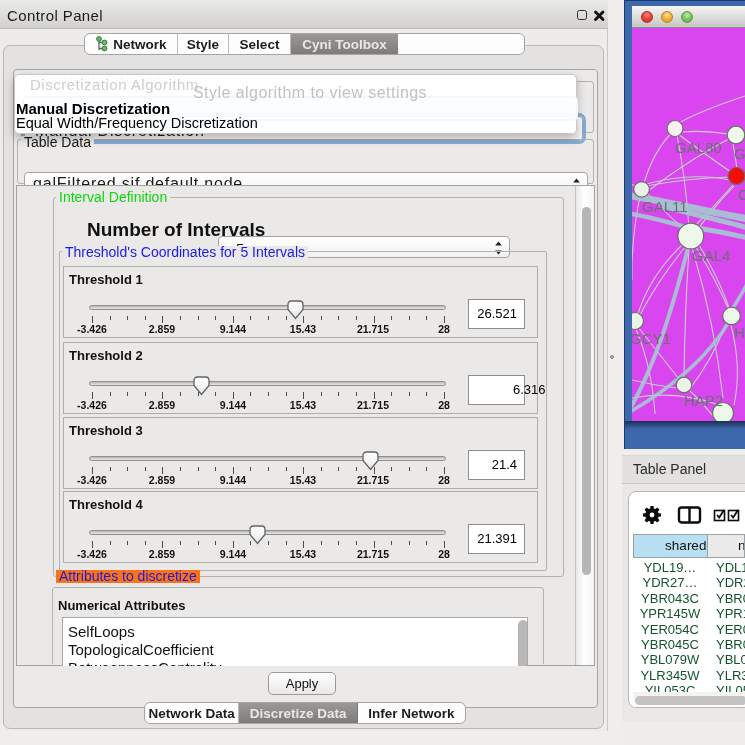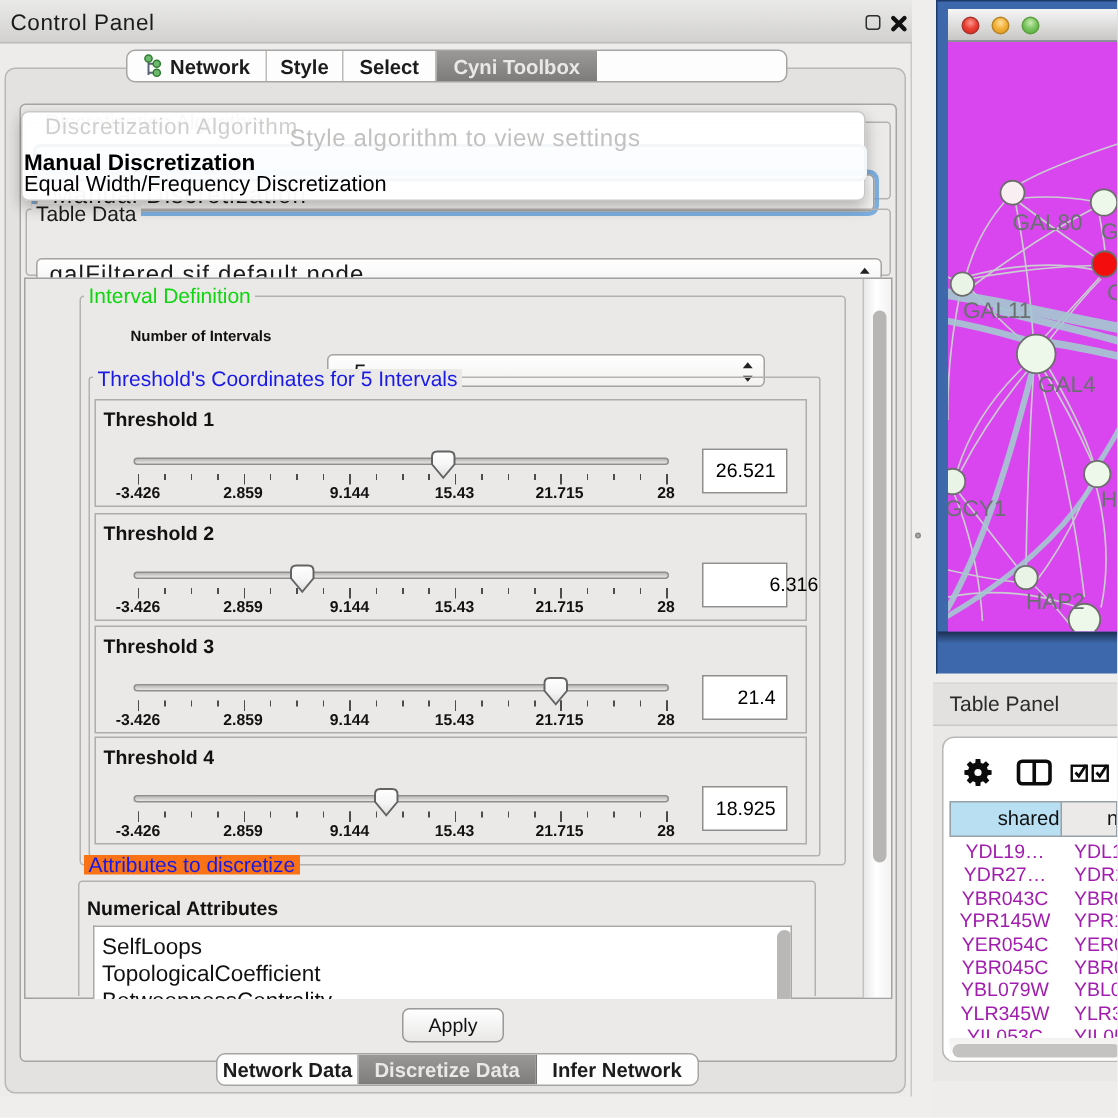--- a/index.html
+++ b/index.html
@@ -86,21 +86,21 @@
 
   <div class="abs" style="left:16px;top:185px;width:579px;height:481px;
        border:1px solid #a3a2a0;box-sizing:border-box;background:#ebe9e7;"></div>
 
   <div class="abs" style="left:575px;top:186px;width:19px;height:479px;
        background:linear-gradient(90deg,#e8e8e8,#ffffff 45%,#f2f2f2);border-left:1px solid #c4c3c1;box-sizing:border-box;"></div>
   <div class="abs" style="left:582px;top:207px;width:9px;height:368px;background:#b7b6b4;border-radius:4.5px;"></div>
 
   <div class="grp" style="left:53px;top:197px;width:509px;height:378px;"></div>
   <div class="glabel" style="left:56px;top:191px;color:#0fd60f;background:#ebe9e7;">Interval Definition</div>
-  <div class="abs" style="left:87px;top:219px;font-size:10px;font-weight:bold;color:#111;">Number of Intervals</div>
+  <div class="abs" style="left:87px;top:219px;font-size:19px;font-weight:bold;color:#111;">Number of Intervals</div>
   <div class="combo" style="left:218px;top:216px;width:292px;height:22px;">
     <div class="abs" style="left:17px;top:3px;font-size:15px;">5</div>
     <svg class="abs" style="right:6px;top:4px;" width="9" height="14">
       <path d="M4.5,0.5 L7.8,4.5 L1.2,4.5 Z" fill="#222"></path>
       <path d="M4.5,13.5 L7.8,9.5 L1.2,9.5 Z" fill="#222"></path>
     </svg>
   </div>
 
   <div class="grp" style="left:59px;top:251px;width:486px;height:318px;border-radius:2px;"></div>
   <div class="glabel" style="left:62px;top:246px;color:#1a1ae8;background:#ebe9e7;">Threshold's Coordinates for 5 Intervals</div>
@@ -167,21 +167,21 @@
     <path d="M1,4.5 Q1,1 4.5,1 L12.5,1 Q16,1 16,4.5 L16,9.5 L8.5,18.5 L1,9.5 Z" fill="url(#tg1)" stroke="#636363" stroke-width="1.3"></path>
   </svg>
   <div class="ticksmin" style="left:92px;top:541px;width:354px;"></div>
   <div class="ticksmaj" style="left:92px;top:541px;width:354px;"></div>
   <div class="tlab" style="left:92px;top:548px;">-3.426</div>
   <div class="tlab" style="left:162px;top:548px;">2.859</div>
   <div class="tlab" style="left:233px;top:548px;">9.144</div>
   <div class="tlab" style="left:303px;top:548px;">15.43</div>
   <div class="tlab" style="left:373px;top:548px;">21.715</div>
   <div class="tlab" style="left:444px;top:548px;">28</div>
-  <div class="vbox" style="left:468px;top:524px;">18.925</div>
+  <div class="vbox" style="left:468px;top:524px;">21.391</div>
 
   <div class="abs" style="left:16px;top:580px;width:579px;height:84px;overflow:hidden;">
     <div class="grp" style="left:36px;top:7px;width:490px;height:120px;"></div>
   </div>
   <div class="glabel" style="left:56px;top:570px;color:#1a1ae8;background:#f97316;">Attributes to discretize</div>
   <div class="abs" style="left:58px;top:598px;font-size:13px;font-weight:bold;color:#111;">Numerical Attributes</div>
   <div class="abs" style="left:62px;top:617px;width:466px;height:49px;background:#fff;
        border:1px solid #a9a8a6;border-bottom:none;box-sizing:border-box;overflow:hidden;">
     <div style="position:absolute;left:5px;top:5px;font-size:15px;color:#111;">SelfLoops</div>
     <div style="position:absolute;left:5px;top:23px;font-size:15px;color:#111;">TopologicalCoefficient</div>
@@ -317,21 +317,21 @@
 
   <div class="abs" style="left:633px;top:534px;width:112px;height:24px;box-sizing:border-box;">
     <div class="abs" style="left:0;top:0;width:75px;height:24px;background:#b9dff2;
          border:1px solid #97a2a8;box-sizing:border-box;text-align:center;
          font-size:13.5px;color:#111;line-height:22px;"><span style="position:relative;left:22px;">shared…</span></div>
     <div class="abs" style="left:75px;top:0;width:37px;height:24px;background:#eceae8;
          border:1px solid #97a2a8;border-left:none;box-sizing:border-box;overflow:hidden;
          font-size:13.5px;color:#111;line-height:22px;"><span style="padding-left:30px;">name</span></div>
   </div>
 
-  <div class="abs" style="left:632px;top:558px;width:113px;height:135px;overflow:hidden;font-size:13px;color:#a21caf;">
+  <div class="abs" style="left:632px;top:558px;width:113px;height:135px;overflow:hidden;font-size:13px;color:#14532d;">
     <div class="abs" style="left:1px;top:2px;width:74px;text-align:center;">YDL19…</div>
       <div class="abs" style="left:84px;top:2px;">YDL19</div>
     <div class="abs" style="left:1px;top:17.4px;width:74px;text-align:center;">YDR27…</div>
       <div class="abs" style="left:84px;top:17.4px;">YDR27</div>
     <div class="abs" style="left:1px;top:32.8px;width:74px;text-align:center;">YBR043C</div>
       <div class="abs" style="left:84px;top:32.8px;">YBR04</div>
     <div class="abs" style="left:1px;top:48.2px;width:74px;text-align:center;">YPR145W</div>
       <div class="abs" style="left:84px;top:48.2px;">YPR14</div>
     <div class="abs" style="left:1px;top:63.6px;width:74px;text-align:center;">YER054C</div>
       <div class="abs" style="left:84px;top:63.6px;">YER05</div>

